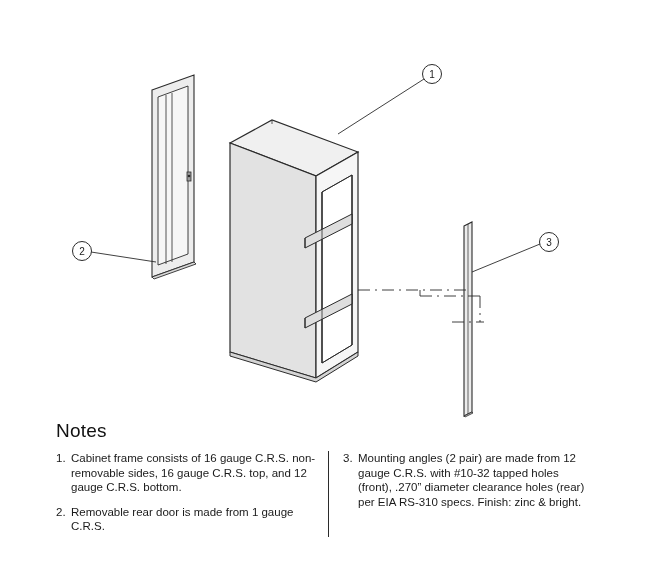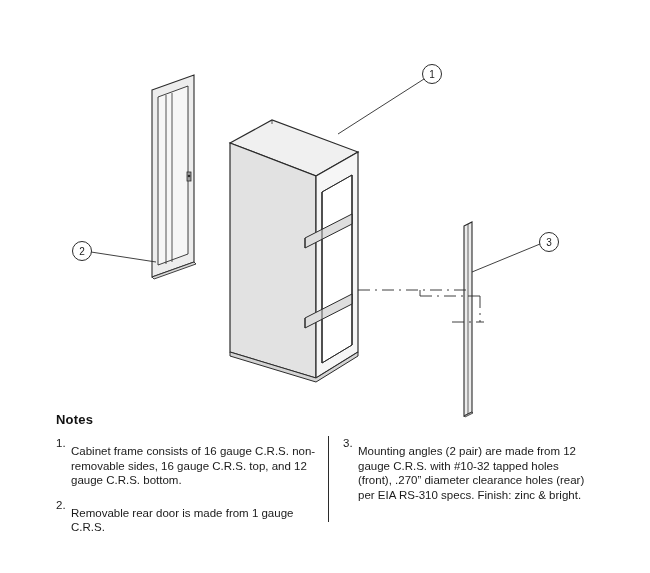--- a/index.html
+++ b/index.html
@@ -34,24 +34,24 @@
     font-size: 10px;
     fill: #1a1a1a;
   }
   .notes-block {
     position: absolute;
     left: 56px;
     top: 408px;
     width: 540px;
   }
   .notes-title {
-    font-size: 13px;
-    font-weight: bold;
+    font-size: 19px;
+    font-weight: normal;
     letter-spacing: 0.2px;
-    margin: 4px 0 9px 0;
+    margin: 12px 0 9px 0;
     color: #111;
   }
   .notes-cols {
     display: flex;
     flex-direction: row;
     align-items: flex-start;
     gap: 0px;
   }
   .notes-col {
     position: relative;
@@ -74,21 +74,20 @@
     font-size: 11.5px;
     line-height: 14.5px;
     margin-bottom: 10px;
   }
   .note-num {
     width: 15px;
     flex: 0 0 15px;
   }
   .note-text {
     flex: 1 1 auto;
-    margin-top: 8px;
   }
 </style>
 </head>
 <body>
 
 <div id="diagram-root">
 
   <svg class="drawing" viewBox="0 0 650 573">
 
     <g>

